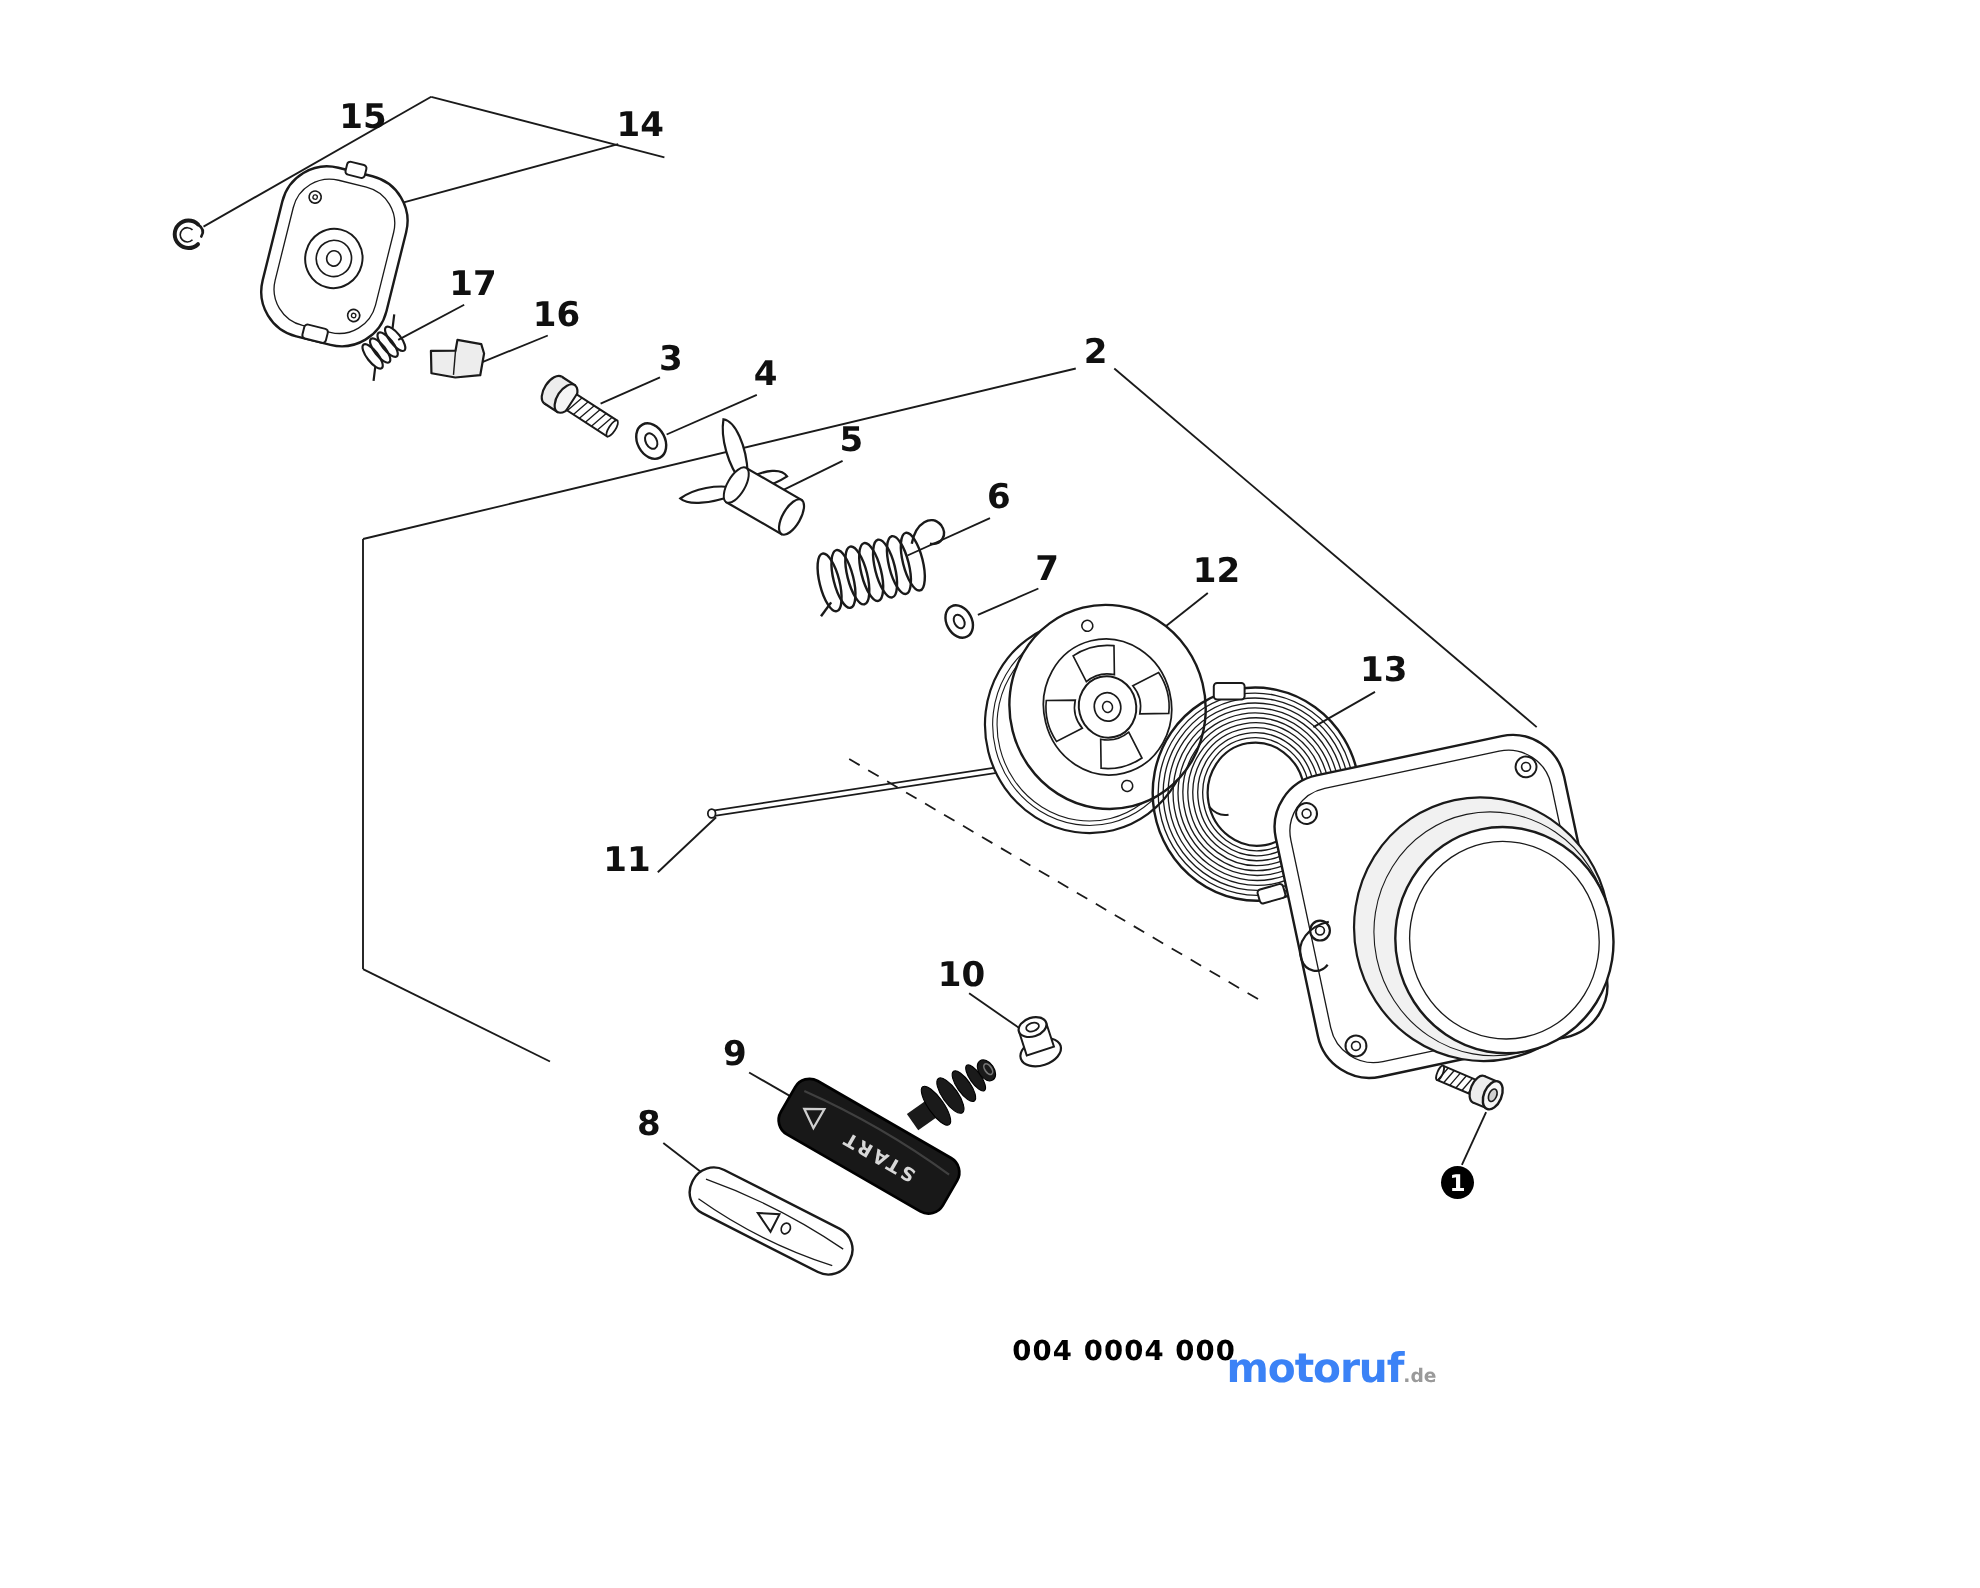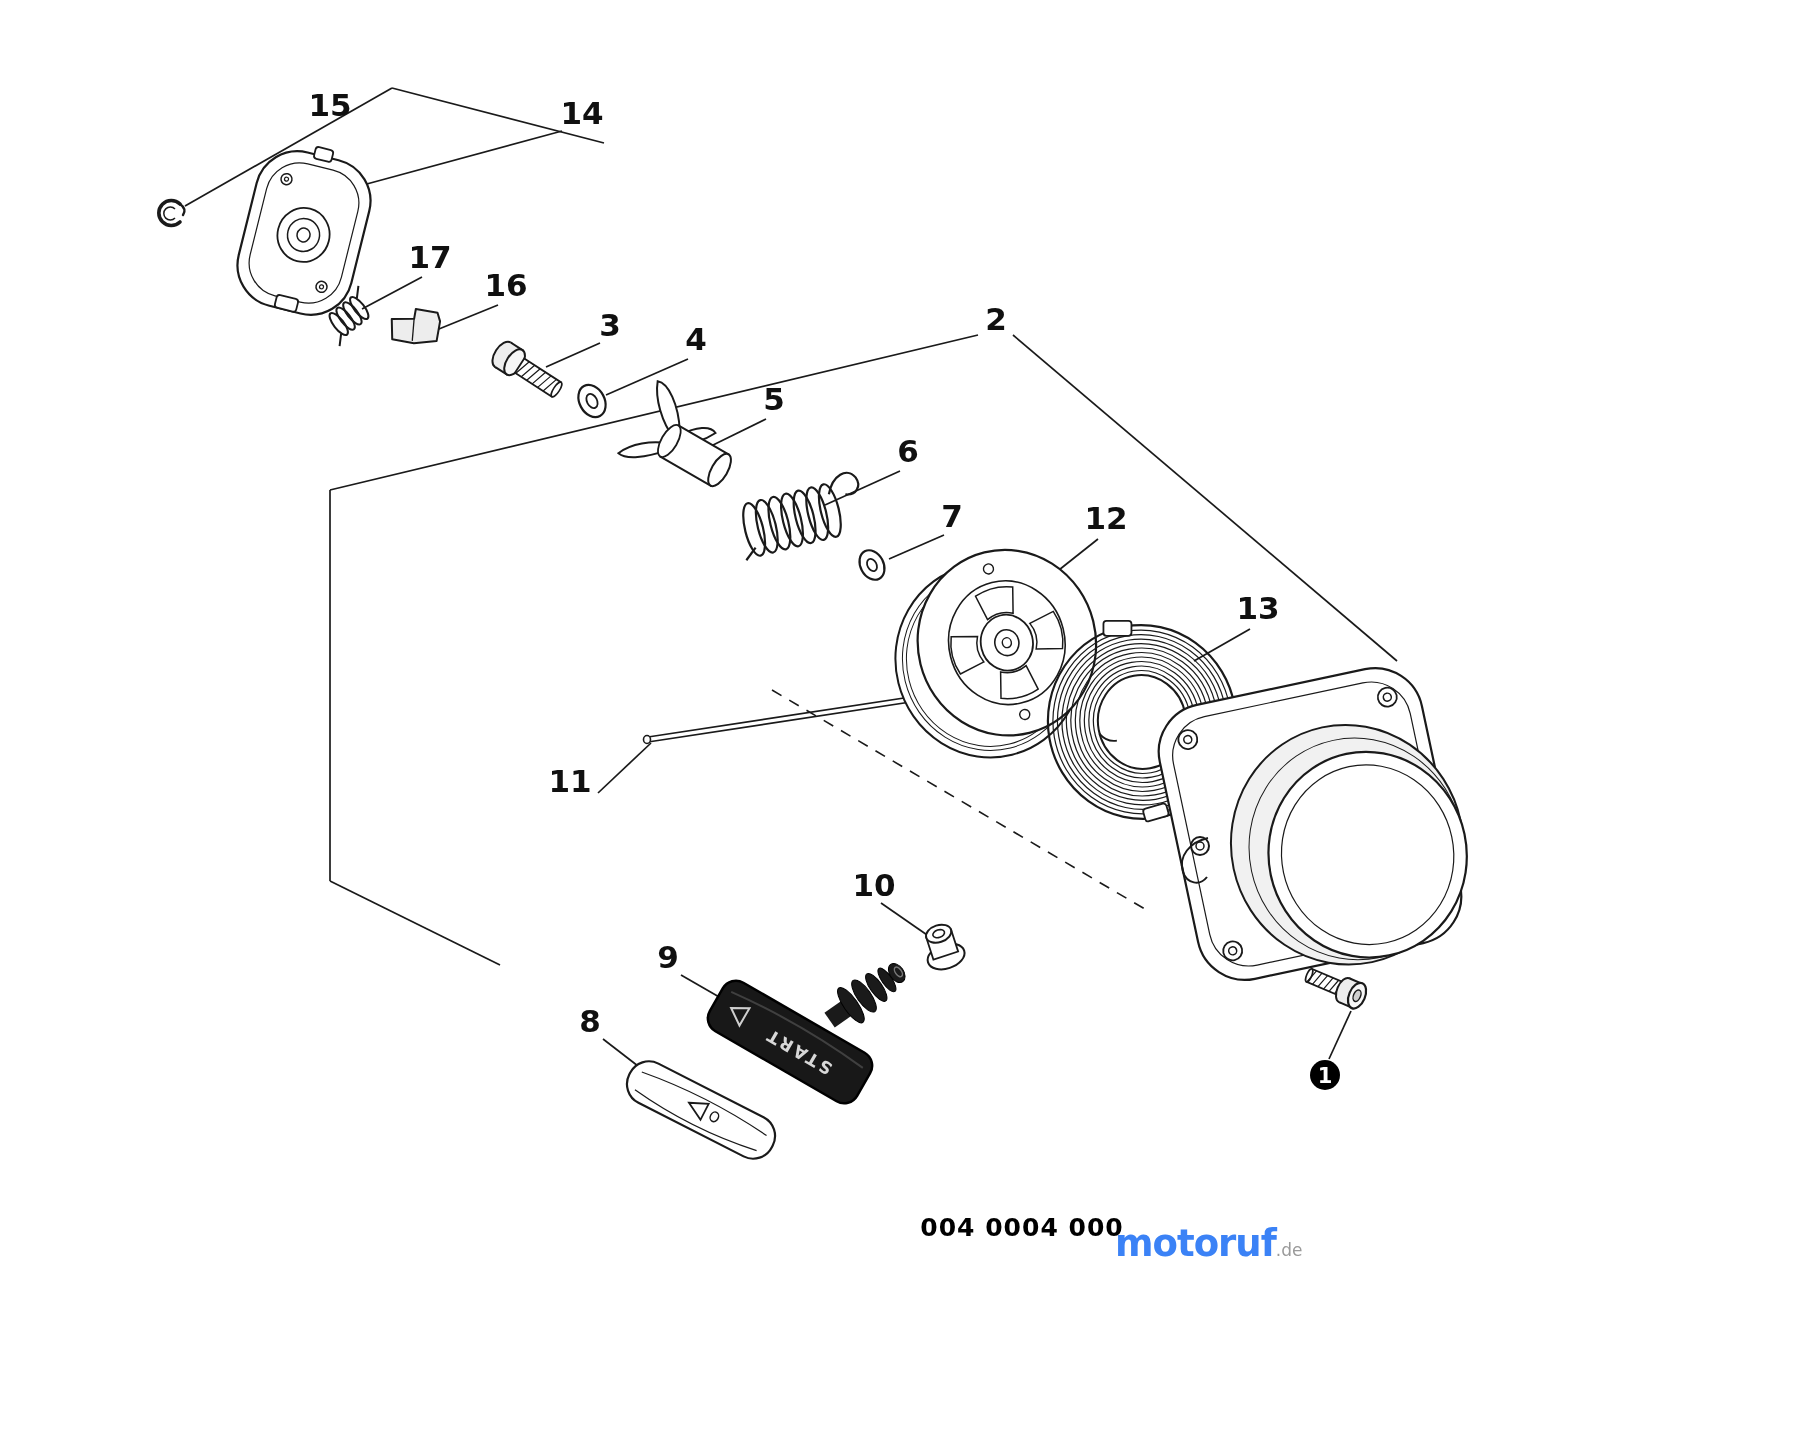--- a/index.html
+++ b/index.html
@@ -16,21 +16,21 @@
   .s{stroke:#1a1a1a;fill:none;}
   .w{fill:#ffffff;stroke:#1a1a1a;}
   .g1{fill:#ededed;stroke:#1a1a1a;}
   .g2{fill:#f6f6f6;stroke:#1a1a1a;}
   .lbl{font:bold 31px "DejaVu Sans",sans-serif;fill:#101010;}
   .lblsm{font:bold 21px "DejaVu Sans",sans-serif;fill:#ffffff;}
   .code{font:bold 25px "DejaVu Sans",sans-serif;fill:#000;letter-spacing:1px;}
   .startlbl{font:bold 17px "DejaVu Sans",sans-serif;fill:#d8d8d8;letter-spacing:3px;}
   .logo{position:absolute;left:1115px;top:1222px;white-space:nowrap;}
   .logo-main{font-size:37px;font-weight:bold;color:#3b82f6;letter-spacing:-1px;}
-  .logo-suffix{font-size:17px;font-weight:normal;color:#9a9a9a;}
+  .logo-suffix{font-size:17px;font-weight:bold;color:#9a9a9a;}
 </style>
 </head>
 <body>
 
 <div class="canvas">
 <svg width="1800" height="1444" viewBox="0 0 1800 1444">
 
   <g>
     <line class="ldr" x1="185" y1="206" x2="392" y2="88"></line>
     <line class="ldr" x1="392" y1="88" x2="604" y2="143"></line>

